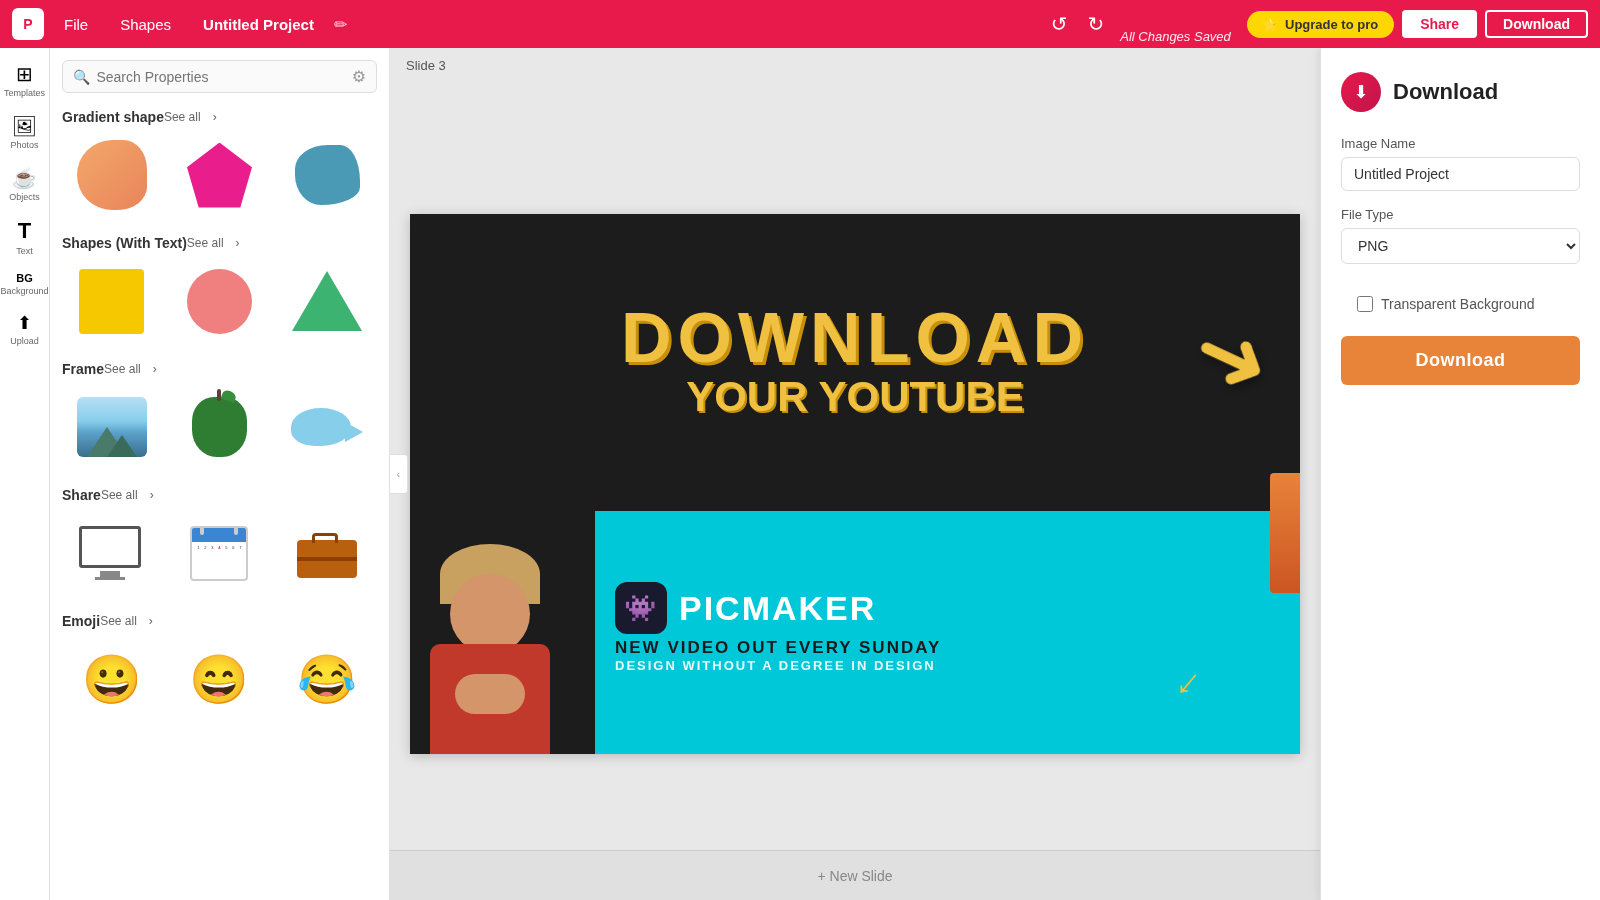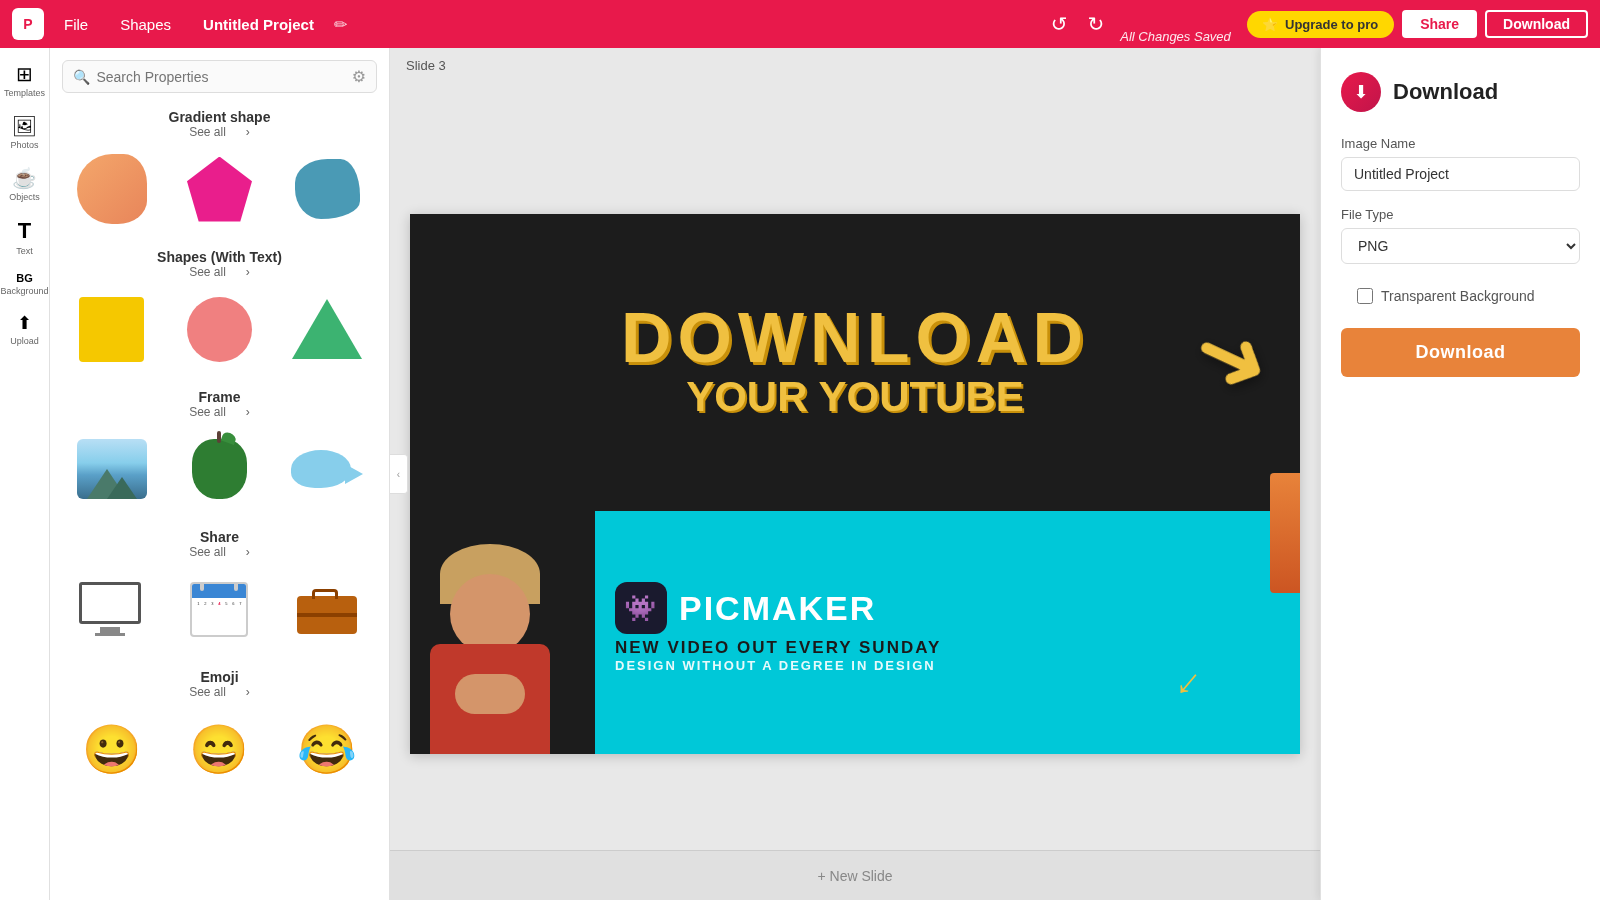--- a/index.html
+++ b/index.html
@@ -149,27 +149,26 @@
       flex: 1;
       color: #555;
     }
     .search-icon { color: #999; font-size: 14px; margin-right: 6px; }
     .filter-icon { color: #999; font-size: 16px; cursor: pointer; }
 
     
     .section { margin-bottom: 20px; }
     .section-header {
       display: flex;
-      justify-content: space-between;
+      justify-content: flex-start;
       align-items: center;
       margin-bottom: 10px;
-      flex-direction: column;
     }
     .section-title { font-size: 14px; font-weight: 600; color: #333; }
-    .see-all { font-size: 12px; color: #666; cursor: pointer; display: flex; align-items: center; gap: 20px; }
+    .see-all { font-size: 12px; color: #666; cursor: pointer; display: flex; align-items: center; gap: 12px; }
 
     .shapes-grid {
       display: grid;
       grid-template-columns: repeat(3, 1fr);
       gap: 8px;
     }
     .shape-item {
       display: flex;
       align-items: center;
       justify-content: center;
@@ -343,21 +342,21 @@
       outline: none;
     }
 
     .file-type-select {
       width: 100%;
       border: 1px solid #ddd;
       border-radius: 6px;
       padding: 8px 12px;
       font-size: 14px;
       color: #333;
-      margin-bottom: 24px;
+      margin-bottom: 32px;
       outline: none;
       appearance: auto;
       background: white;
     }
 
     .checkbox-row {
       display: flex;
       align-items: center;
       gap: 8px;
       margin-bottom: 24px;

